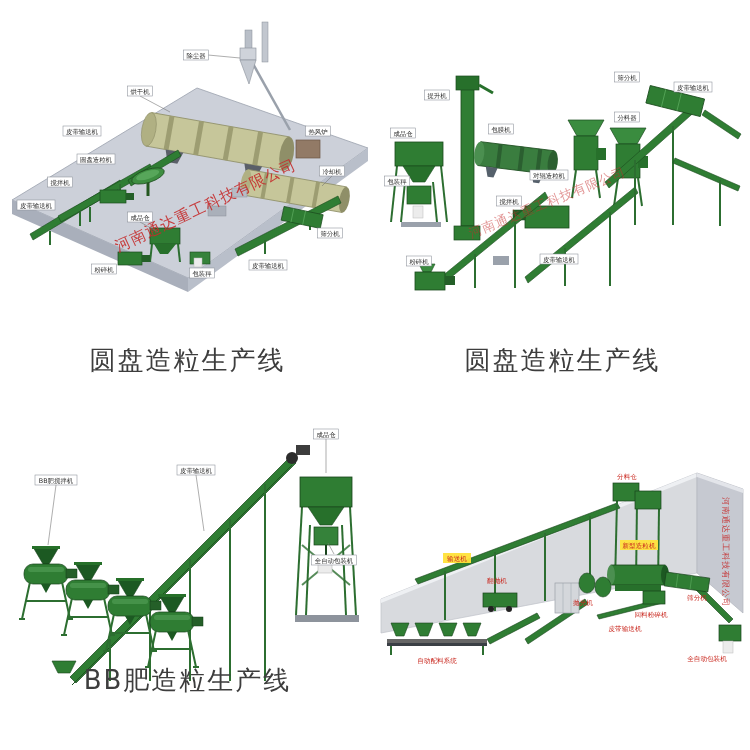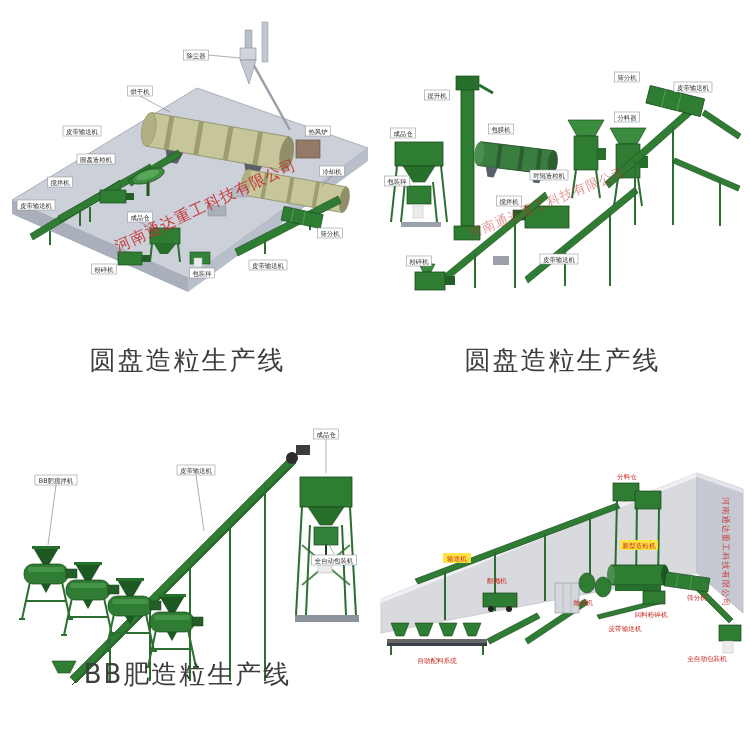--- a/index.html
+++ b/index.html
@@ -4,21 +4,21 @@
 <style>
   html,body{margin:0;padding:0;background:#fff;}
   body{width:750px;height:750px;font-family:"DejaVu Sans",sans-serif;}
   .stage{position:relative;width:750px;height:750px;background:#fff;overflow:hidden;}
   .panel{position:absolute;width:375px;height:375px;}
   .p-tl{left:0;top:0}.p-tr{left:375px;top:0}.p-bl{left:0;top:375px}.p-br{left:375px;top:375px}
   .illus{position:absolute;left:0;}
   .caption{position:absolute;left:0;width:100%;text-align:center;font-size:26px;
            color:#3d3d3d;letter-spacing:2px;line-height:40px;}
   .cap-top{top:340px}
-  .cap-bot{top:279px}
+  .cap-bot{top:285px}
   
   .lb{fill:#ffffff;stroke:#8a8f98;stroke-width:0.55;}
   .lt{font-size:6.4px;fill:#2b2b2b;}
   .rt{font-size:6.6px;fill:#c9271e;}
   .wm{fill:#c52b2b;letter-spacing:1px;}
   .leg{stroke:#2c6e30;stroke-width:2;fill:none;}
   .lead{stroke:#777;stroke-width:0.6;}
   text{font-family:"DejaVu Sans",sans-serif;}
 </style>
 </head>

